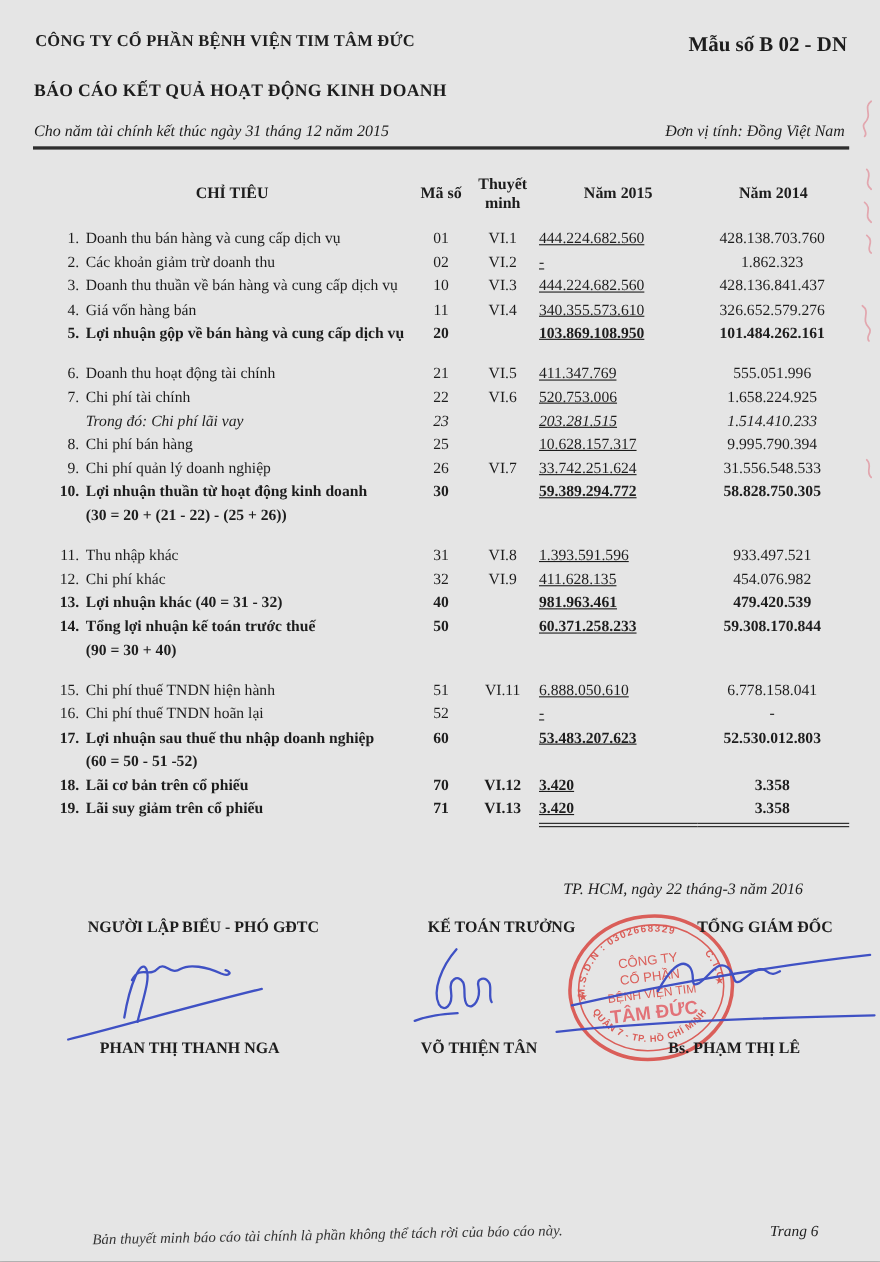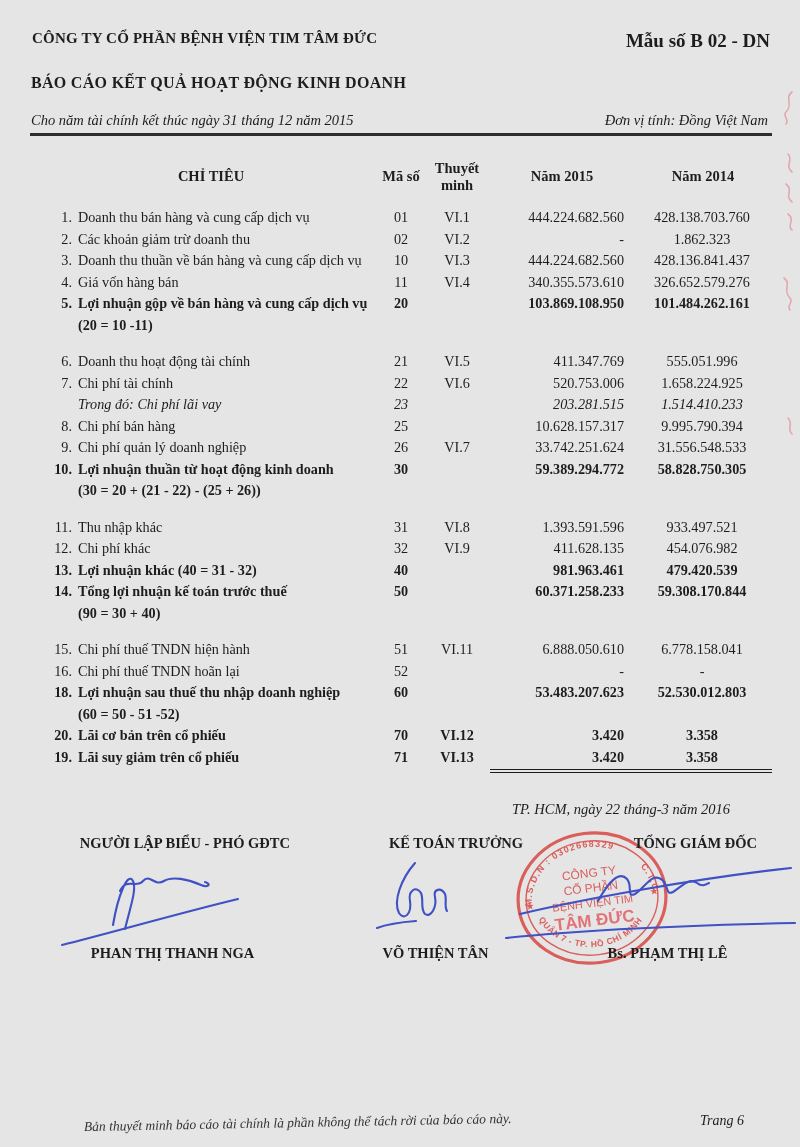--- a/index.html
+++ b/index.html
@@ -32,21 +32,21 @@
     line-height:21.5px; align-items:start;
   }
   .row.spacer { margin-top:15px; }
   .row.bold   { font-weight:bold; }
   .row.italic { font-style:italic; }
   .c-no    { text-align:right; padding-right:4px; }
   .c-label { white-space:nowrap; overflow:visible; padding-left:2px; }
   .c-label .sub { white-space:nowrap; }
   .c-code  { text-align:center; }
   .c-note  { text-align:center; }
-  .c-v15   { text-align:right; padding-right:10px; }
+  .c-v15   { padding-right:10px;text-decoration:underline; }
   .c-v14   { text-align:center; padding-right:2px; }
   .row.dbl .c-v15, .row.dbl .c-v14 { border-bottom:4px double #1d1d1d; padding-bottom:1px; }
 
   
   .sign { position:absolute; left:0; top:795px; width:800px; height:230px; }
   .date-line { position:absolute; left:512px; top:6px; font-size:14.5px; font-style:italic; }
   .sig-title { position:absolute; top:40px; font-weight:bold; font-size:14.5px; text-align:right; z-index:3; }
   .t1 { left:55px;  width:235px; }
   .t2 { left:348px; width:175px; }
   .t3 { left:552px; width:205px; }
@@ -126,21 +126,20 @@
       </div>
       <div class="c-code">11</div>
       <div class="c-note">VI.4</div>
       <div class="c-v15">340.355.573.610</div>
       <div class="c-v14">326.652.579.276</div>
     </div>
         <div class="row bold">
       <div class="c-no">5.</div>
       <div class="c-label">
         <div>Lợi nhuận gộp về bán hàng và cung cấp dịch vụ</div>
-        <div class="sub">(20 = 10 -11)</div>
       </div>
       <div class="c-code">20</div>
       <div class="c-note"></div>
       <div class="c-v15">103.869.108.950</div>
       <div class="c-v14">101.484.262.161</div>
     </div>
         <div class="row spacer">
       <div class="c-no">6.</div>
       <div class="c-label">
         <div>Doanh thu hoạt động tài chính</div>
@@ -266,32 +265,32 @@
       <div class="c-label">
         <div>Chi phí thuế TNDN hoãn lại</div>
 
       </div>
       <div class="c-code">52</div>
       <div class="c-note"></div>
       <div class="c-v15">-</div>
       <div class="c-v14">-</div>
     </div>
         <div class="row bold">
-      <div class="c-no">18.</div>
+      <div class="c-no">17.</div>
       <div class="c-label">
         <div>Lợi nhuận sau thuế thu nhập doanh nghiệp</div>
         <div class="sub">(60 = 50 - 51 -52)</div>
       </div>
       <div class="c-code">60</div>
       <div class="c-note"></div>
       <div class="c-v15">53.483.207.623</div>
       <div class="c-v14">52.530.012.803</div>
     </div>
         <div class="row bold">
-      <div class="c-no">20.</div>
+      <div class="c-no">18.</div>
       <div class="c-label">
         <div>Lãi cơ bản trên cổ phiếu</div>
 
       </div>
       <div class="c-code">70</div>
       <div class="c-note">VI.12</div>
       <div class="c-v15">3.420</div>
       <div class="c-v14">3.358</div>
     </div>
         <div class="row bold dbl">

